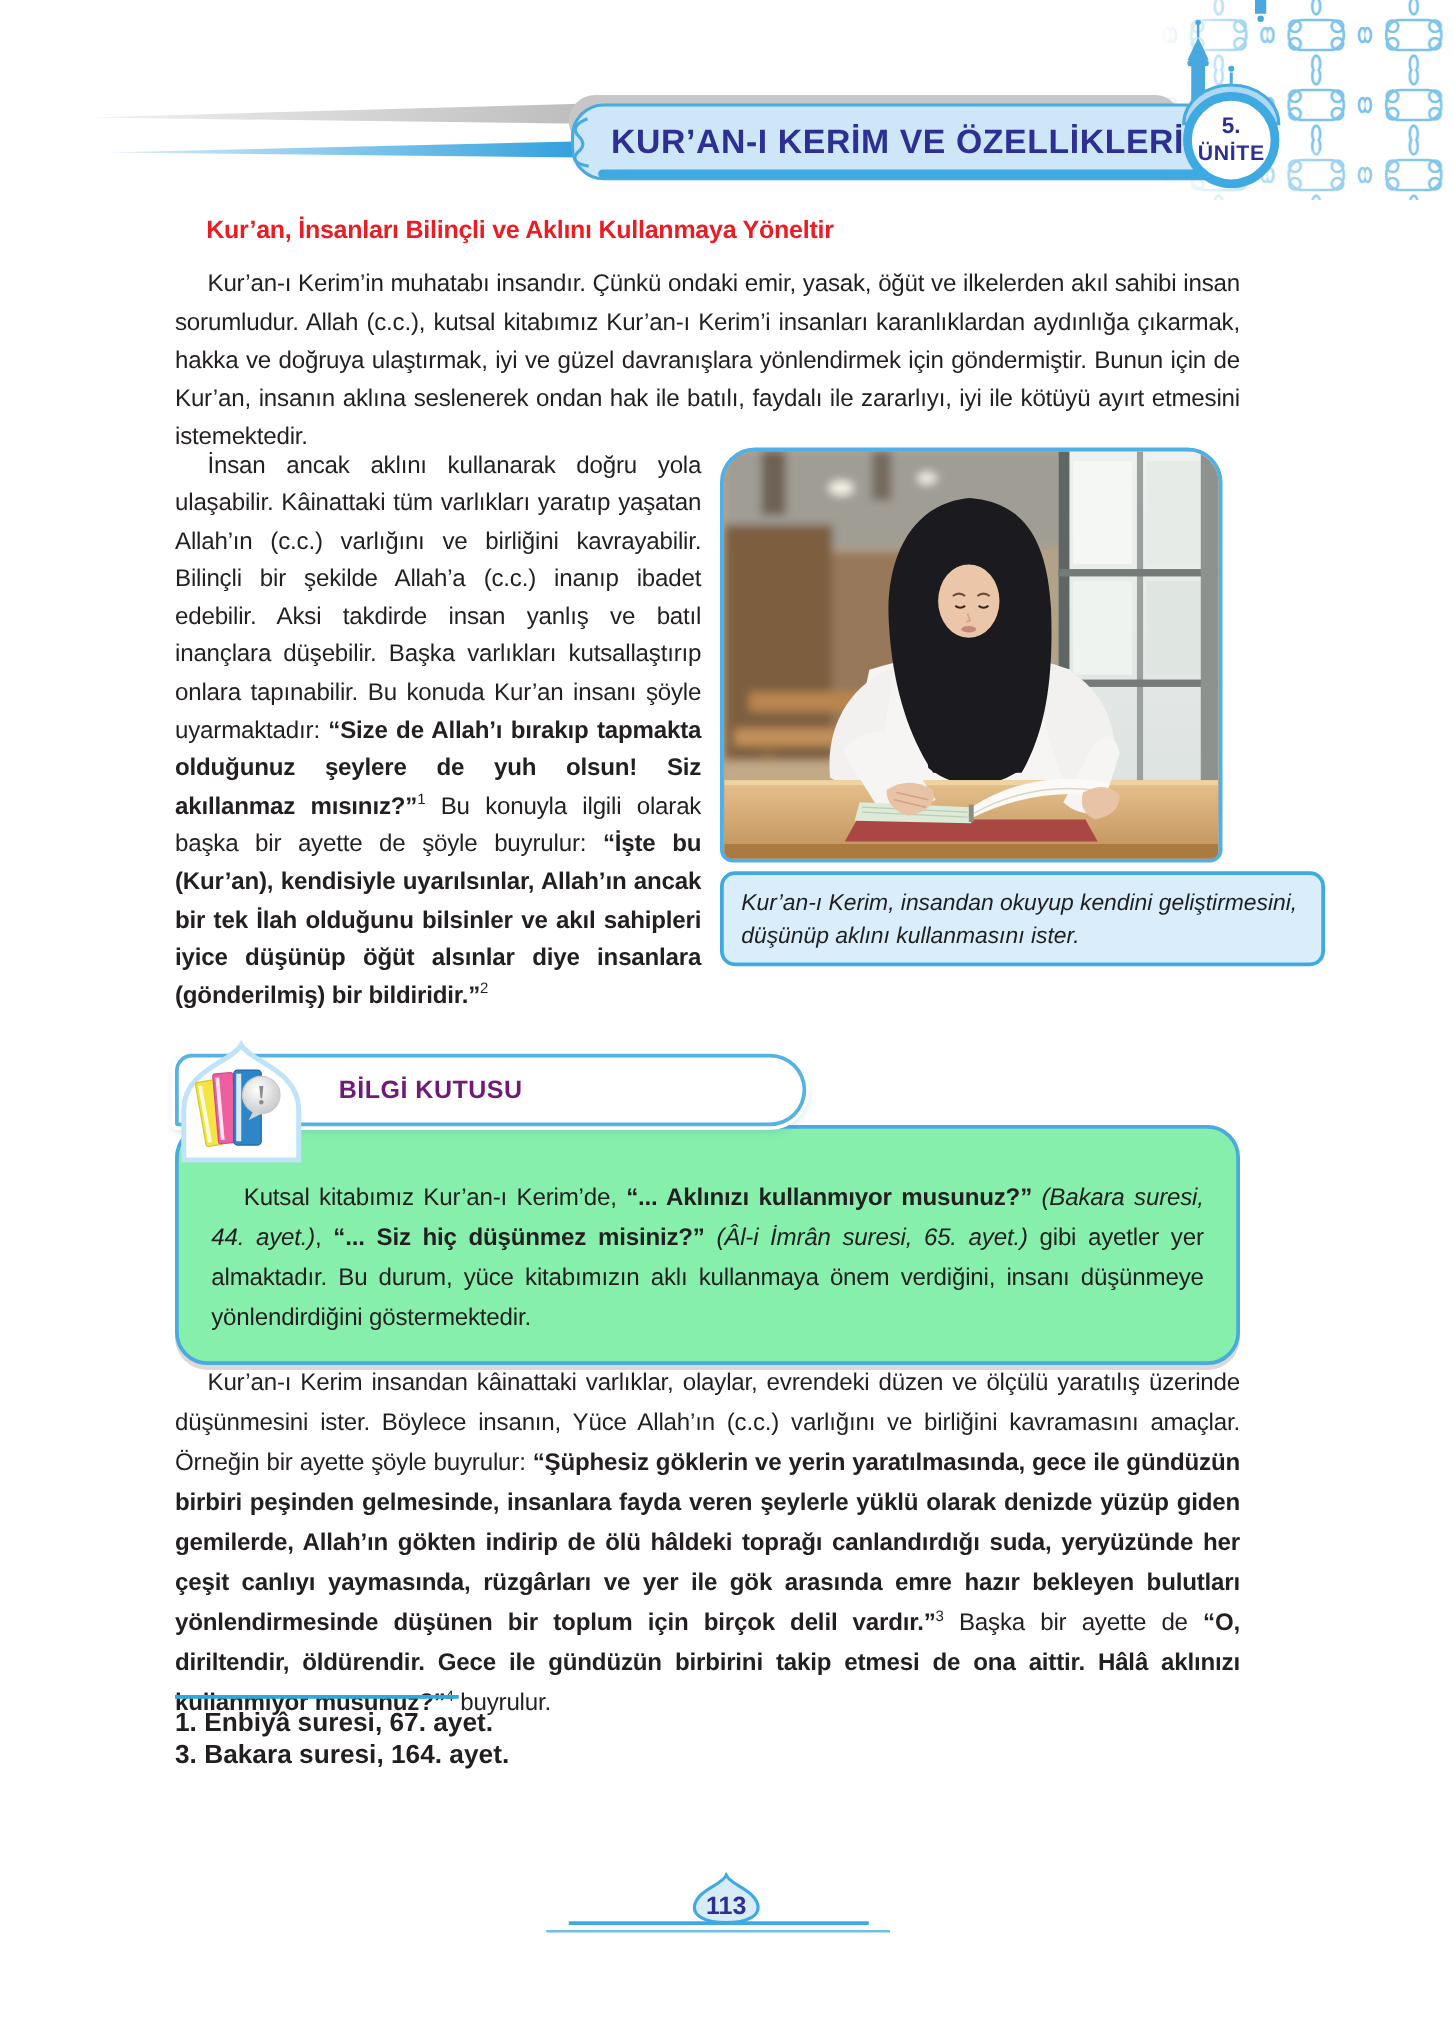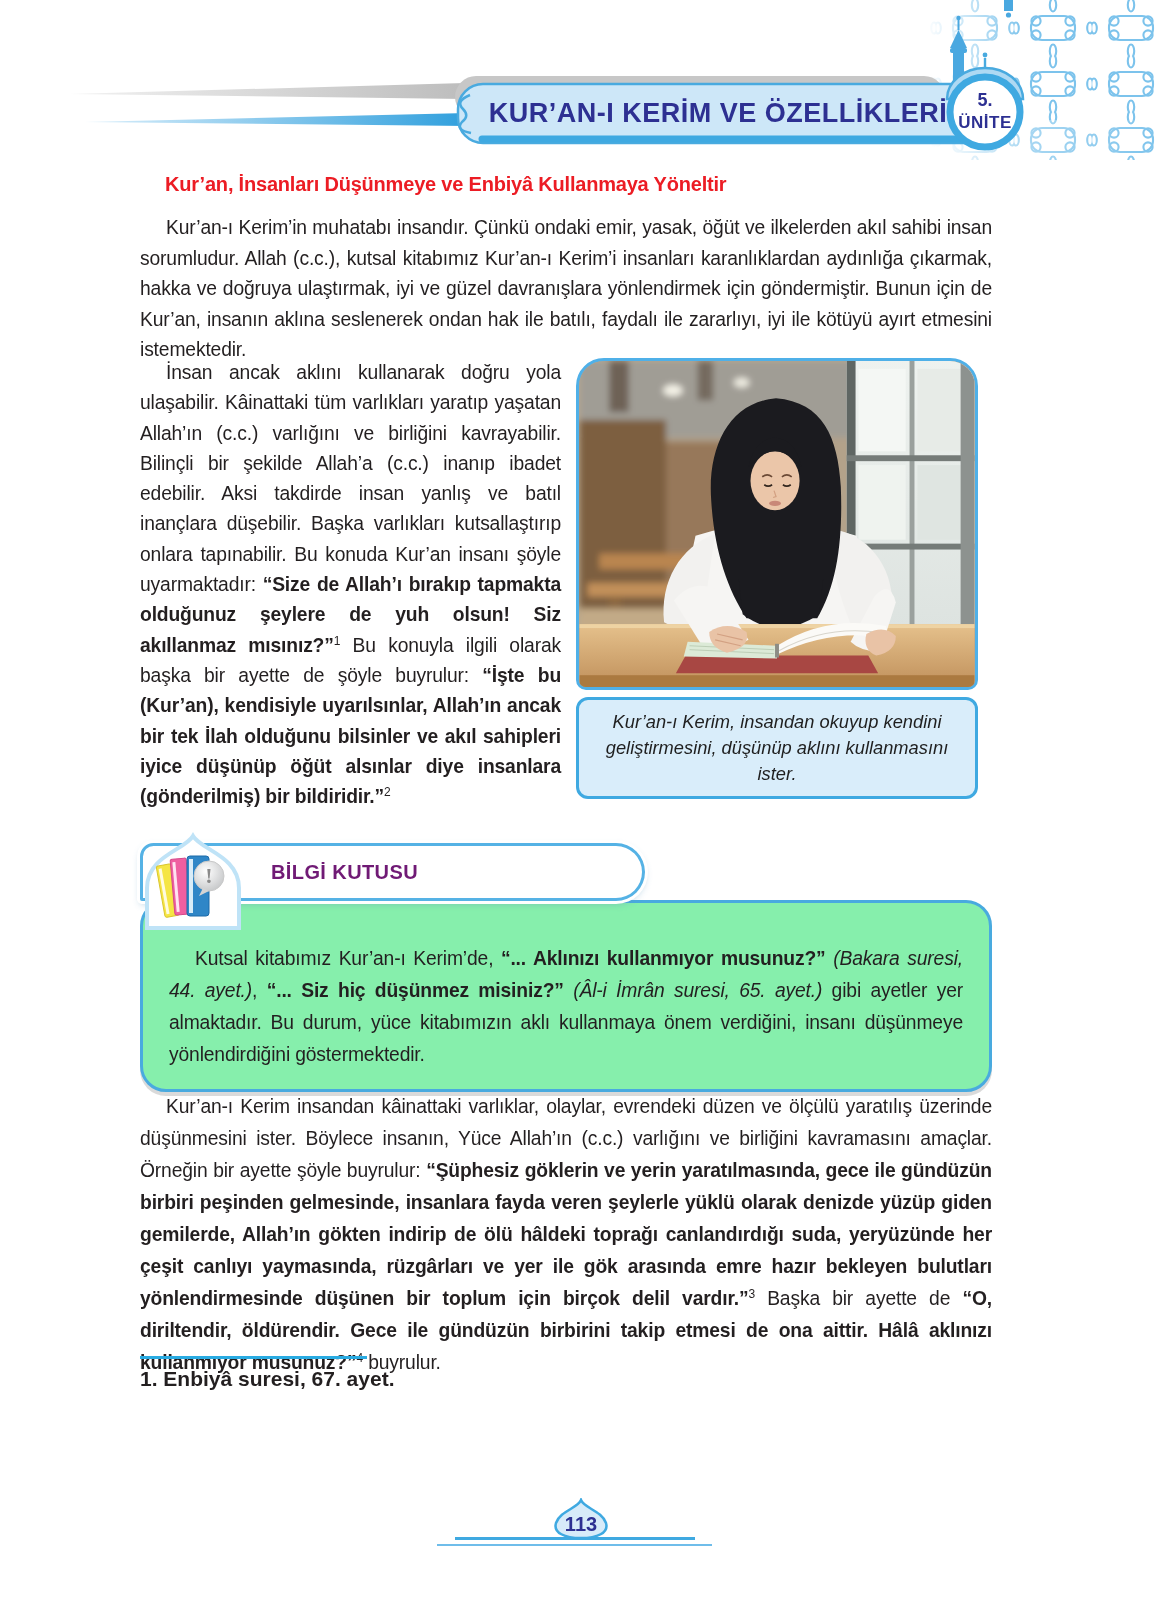--- a/index.html
+++ b/index.html
@@ -27,24 +27,24 @@
   
   .two-col{position:absolute;left:140px;top:358px;width:852px;display:flex;gap:15px;}
   .col-text{width:421px;text-align:justify;font-size:19.3px;line-height:30.3px;
     letter-spacing:-0.15px;text-indent:26px;}
   .col-fig{width:402px;}
   .photo-frame{
     width:402px;height:332px;border:3px solid #4fb0e8;box-sizing:border-box;
     border-radius:28px 28px 10px 10px;overflow:hidden;background:#b9a88f;
   }
   .caption-box{
-    margin-top:7px;box-sizing:border-box;width:402px;
+    margin-top:7px;box-sizing:border-box;width:484px;
     background:#d9edfa;border:3px solid #3fa9e1;border-radius:12px;
     padding:9px 14px;font-style:italic;font-size:18.3px;line-height:26px;
-    text-align:center;color:#1f1f1f;
+    text-align:left;color:#1f1f1f;
   }
   
   .infobox{position:absolute;left:140px;top:843px;width:852px;}
   .infobox-body{
     box-sizing:border-box;width:852px;margin-top:57px;
     background:#86efac;border:3px solid #49aadf;border-radius:26px;
     padding:40px 26px 18px 26px;
     box-shadow:0 4px 0 rgba(150,150,150,0.35);
     text-align:justify;font-size:19.3px;line-height:32px;letter-spacing:-0.15px;
     text-indent:26px;
@@ -138,21 +138,21 @@
     <circle cx="985" cy="55" r="2.4" fill="#49aadf"></circle>
   </g>
 
   <g>
     <circle cx="985" cy="112" r="35" fill="#ffffff" stroke="#3fa9e1" stroke-width="7"></circle>
     <text x="985" y="106" text-anchor="middle" font-family="Liberation Sans, sans-serif" font-size="18" font-weight="bold" fill="#2d3092">5.</text>
     <text x="985" y="128" text-anchor="middle" font-family="Liberation Sans, sans-serif" font-size="17" font-weight="bold" fill="#2d3092" letter-spacing="0.5">ÜNİTE</text>
   </g>
 </svg>
 
-<h2 class="heading-red">Kur’an, İnsanları Düşünmeye ve Enbiyâ Kullanmaya Yöneltir</h2>
+<h2 class="heading-red">Kur’an, İnsanları Bilinçli ve Aklını Kullanmaya Yöneltir</h2>
 
 <p class="para para1"><span>Kur’an-ı Kerim’in muhatabı insandır. Çünkü ondaki emir, yasak, öğüt ve ilkelerden akıl sahibi insan sorumludur. Allah (c.c.), kutsal kitabımız Kur’an-ı Kerim’i insanları karanlıklardan aydınlığa çıkarmak, hakka ve doğruya ulaştırmak, iyi ve güzel davranışlara yönlendirmek için göndermiştir. Bunun için de Kur’an, insanın aklına seslenerek ondan hak ile batılı, faydalı ile zararlıyı, iyi ile kötüyü ayırt etmesini istemektedir.</span></p>
 
 <div class="two-col">
   <p class="col-text" style="margin:0;"><span>İnsan ancak aklını kullanarak doğru yola ulaşabilir. Kâinattaki tüm varlıkları yaratıp yaşatan Allah’ın (c.c.) varlığını ve birliğini kavrayabilir. Bilinçli bir şekilde Allah’a (c.c.) inanıp ibadet edebilir. Aksi takdirde insan yanlış ve batıl inançlara düşebilir. Başka varlıkları kutsallaştırıp onlara tapınabilir. Bu konuda Kur’an insanı şöyle uyarmaktadır: </span><span class="b">“Size de Allah’ı bırakıp tapmakta olduğunuz şeylere de yuh olsun! Siz akıllanmaz mısınız?”</span><sup>1</sup><span> Bu konuyla ilgili olarak başka bir ayette de şöyle buyrulur: </span><span class="b">“İşte bu (Kur’an), kendisiyle uyarılsınlar, Allah’ın ancak bir tek İlah olduğunu bilsinler ve akıl sahipleri iyice düşünüp öğüt alsınlar diye insanlara (gönderilmiş) bir bildiridir.”</span><sup>2</sup></p>
 
   <figure class="col-fig" style="margin:0;">
     <div class="photo-frame">
       <svg width="396" height="326" viewBox="0 0 402 332">
         <defs>
@@ -270,20 +270,21 @@
     </svg>
     <span class="infobox-title">BİLGİ KUTUSU</span>
   </div>
 </div>
 
 <p class="para para4"><span>Kur’an-ı Kerim insandan kâinattaki varlıklar, olaylar, evrendeki düzen ve ölçülü yaratılış üzerinde düşünmesini ister. Böylece insanın, Yüce Allah’ın (c.c.) varlığını ve birliğini kavramasını amaçlar. Örneğin bir ayette şöyle buyrulur: </span><span class="b">“Şüphesiz göklerin ve yerin yaratılmasında, gece ile gündüzün birbiri peşinden gelmesinde, insanlara fayda veren şeylerle yüklü olarak denizde yüzüp giden gemilerde, Allah’ın gökten indirip de ölü hâldeki toprağı canlandırdığı suda, yeryüzünde her çeşit canlıyı yaymasında, rüzgârları ve yer ile gök arasında emre hazır bekleyen bulutları yönlendirmesinde düşünen bir toplum için birçok delil vardır.”</span><sup>3</sup><span> Başka bir ayette de </span><span class="b">“O, diriltendir, öldürendir. Gece ile gündüzün birbirini takip etmesi de ona aittir. Hâlâ aklınızı kullanmıyor musunuz?”</span><sup>4</sup><span> buyrulur.</span></p>
 
 <div class="footnotes">
   <div class="fn-rule"></div>
   <div class="fn-item">1. Enbiyâ suresi, 67. ayet.</div>
+  <div class="fn-item">3. Bakara suresi, 164. ayet.</div>
 </div>
 
 <div class="footer">
   <div class="f-line1"></div>
   <div class="f-line2"></div>
   <svg class="f-dome" width="90" height="42" viewBox="0 0 90 42">
     <path d="M45,2 C48,10 66,13 70,25 C73,35 61,40 45,40 C29,40 17,35 20,25 C24,13 42,10 45,2 Z" fill="#d7ebf9" stroke="#3fa9e1" stroke-width="2.5"></path>
     <text x="45" y="33" text-anchor="middle" font-family="Liberation Sans, sans-serif" font-size="20" font-weight="bold" fill="#2d3092">113</text>
   </svg>
 </div>

